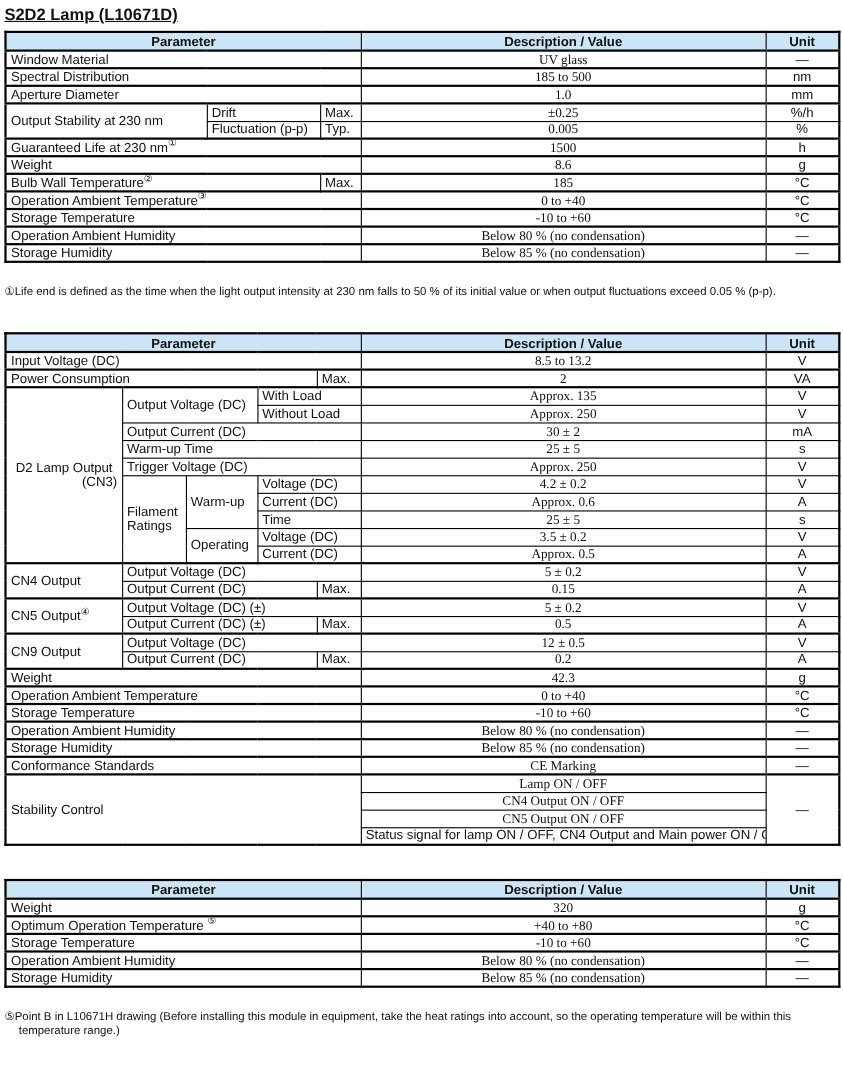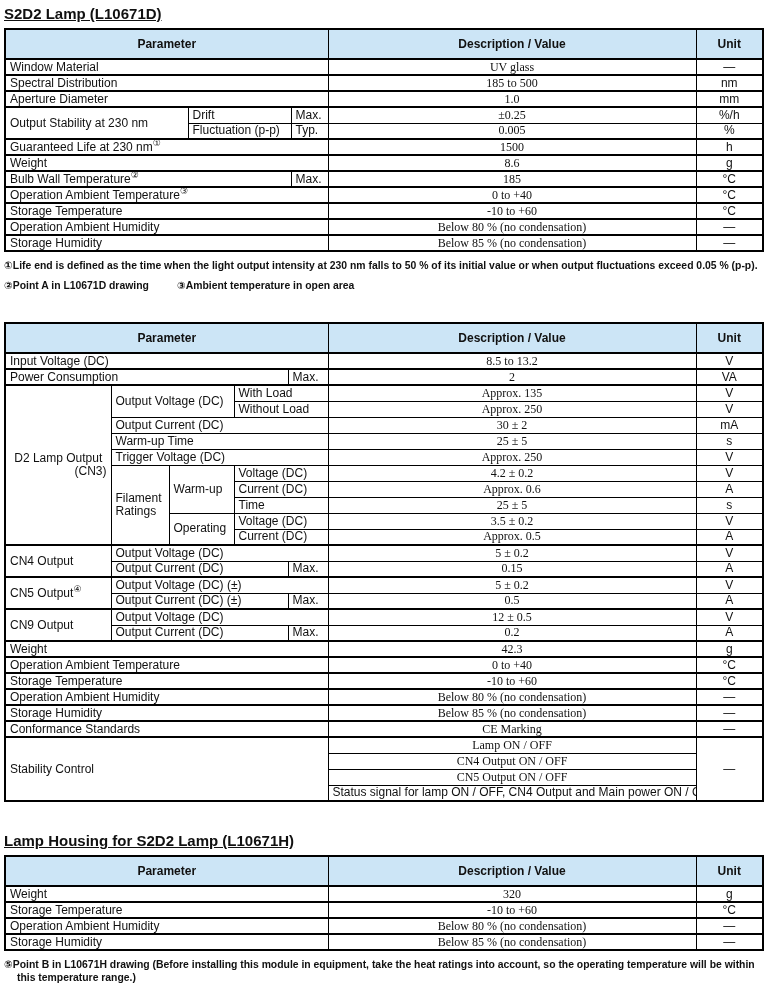--- a/index.html
+++ b/index.html
@@ -24,21 +24,21 @@
     border-collapse: collapse;
     table-layout: fixed;
     width: 758px;
     border: 2px solid #000000;
   }
   table.spec th {
     background: var(--header-bg, #cce5f6);
     font-size: 12px;
     font-weight: bold;
     text-align: center;
-    height: 30px;
+    height: 17px;
     border: 1px solid #000000;
     border-bottom: 2px solid #000000;
     padding: 0 2px;
   }
   table.spec td {
     font-size: 12px;
     line-height: 13px;
     height: 16px;
     border: 1px solid #000000;
     padding: 0 4px;
@@ -51,24 +51,23 @@
   td.u { text-align: center; padding: 0 1px; }
   td.ctr { text-align: center; }
   td.small { font-size: 10.4px; white-space: nowrap; text-align: center; padding: 0 2px; }
   sup.fref { font-size: 9px; line-height: 0; vertical-align: super; }
   .blk { display: block; }
   .blk-ctr { display: block; text-align: right; }
 
   .fn {
     font-size: 10.4px;
     line-height: 13px;
-    margin-top: 7px;
+    margin-top: 20px;
     color: #111111;
     white-space: nowrap;
-    font-weight: bold;
   }
   .fn.wrap {
     white-space: normal;
     width: 758px;
     padding-left: 13px;
     text-indent: -13px;
   }
   .fn .gap { display: inline-block; width: 28px; }
 </style>
 </head>
@@ -154,23 +153,20 @@
           <td class="u">—</td>
         </tr>
         <tr class="g">
           <td colspan="3" class="p">Storage Humidity</td>
           <td class="v">Below 85 % (no condensation)</td>
           <td class="u">—</td>
         </tr>
       </tbody>
     </table>
     <div class="fn">①Life end is defined as the time when the light output intensity at 230 nm falls to 50 % of its initial value or when output fluctuations exceed 0.05 % (p-p).</div>
-    <div class="fn">
-      <span>②Point A in L10671D drawing</span><span class="gap"></span><span>③Ambient temperature in open area</span>
-    </div>
   </section>
 
   <section class="block">
     <table class="spec">
       <colgroup>
         <col style="width:106px">
           <col style="width:58px">
           <col style="width:65px">
           <col style="width:54px">
           <col style="width:40px">
@@ -332,41 +328,45 @@
           <td class="v">CN5 Output ON / OFF</td>
         </tr>
         <tr>
           <td class="small">Status signal for lamp ON / OFF, CN4 Output and Main power ON / OFF</td>
         </tr>
       </tbody>
     </table>
   </section>
 
   <section class="block">
-    <h2 class="title">Lamp Housing for S2D2 Lamp (L10671H)</h2>
     <table class="spec">
       <colgroup>
         <col style="width:323px">
           <col style="width:368px">
           <col style="width:67px">
       </colgroup>
       <thead>
         <tr>
           <th>Parameter</th>
           <th>Description / Value</th>
           <th>Unit</th>
         </tr>
       </thead>
       <tbody>
         <tr class="g">
           <td class="p">Weight</td>
           <td class="v">320</td>
           <td class="u">g</td>
         </tr>
         <tr class="g">
+          <td class="p"><span>Optimum Operation Temperature </span><sup class="fref">⑤</sup></td>
+          <td class="v">+40 to +80</td>
+          <td class="u">°C</td>
+        </tr>
+        <tr class="g">
           <td class="p">Storage Temperature</td>
           <td class="v">-10 to +60</td>
           <td class="u">°C</td>
         </tr>
         <tr class="g">
           <td class="p">Operation Ambient Humidity</td>
           <td class="v">Below 80 % (no condensation)</td>
           <td class="u">—</td>
         </tr>
         <tr class="g">

